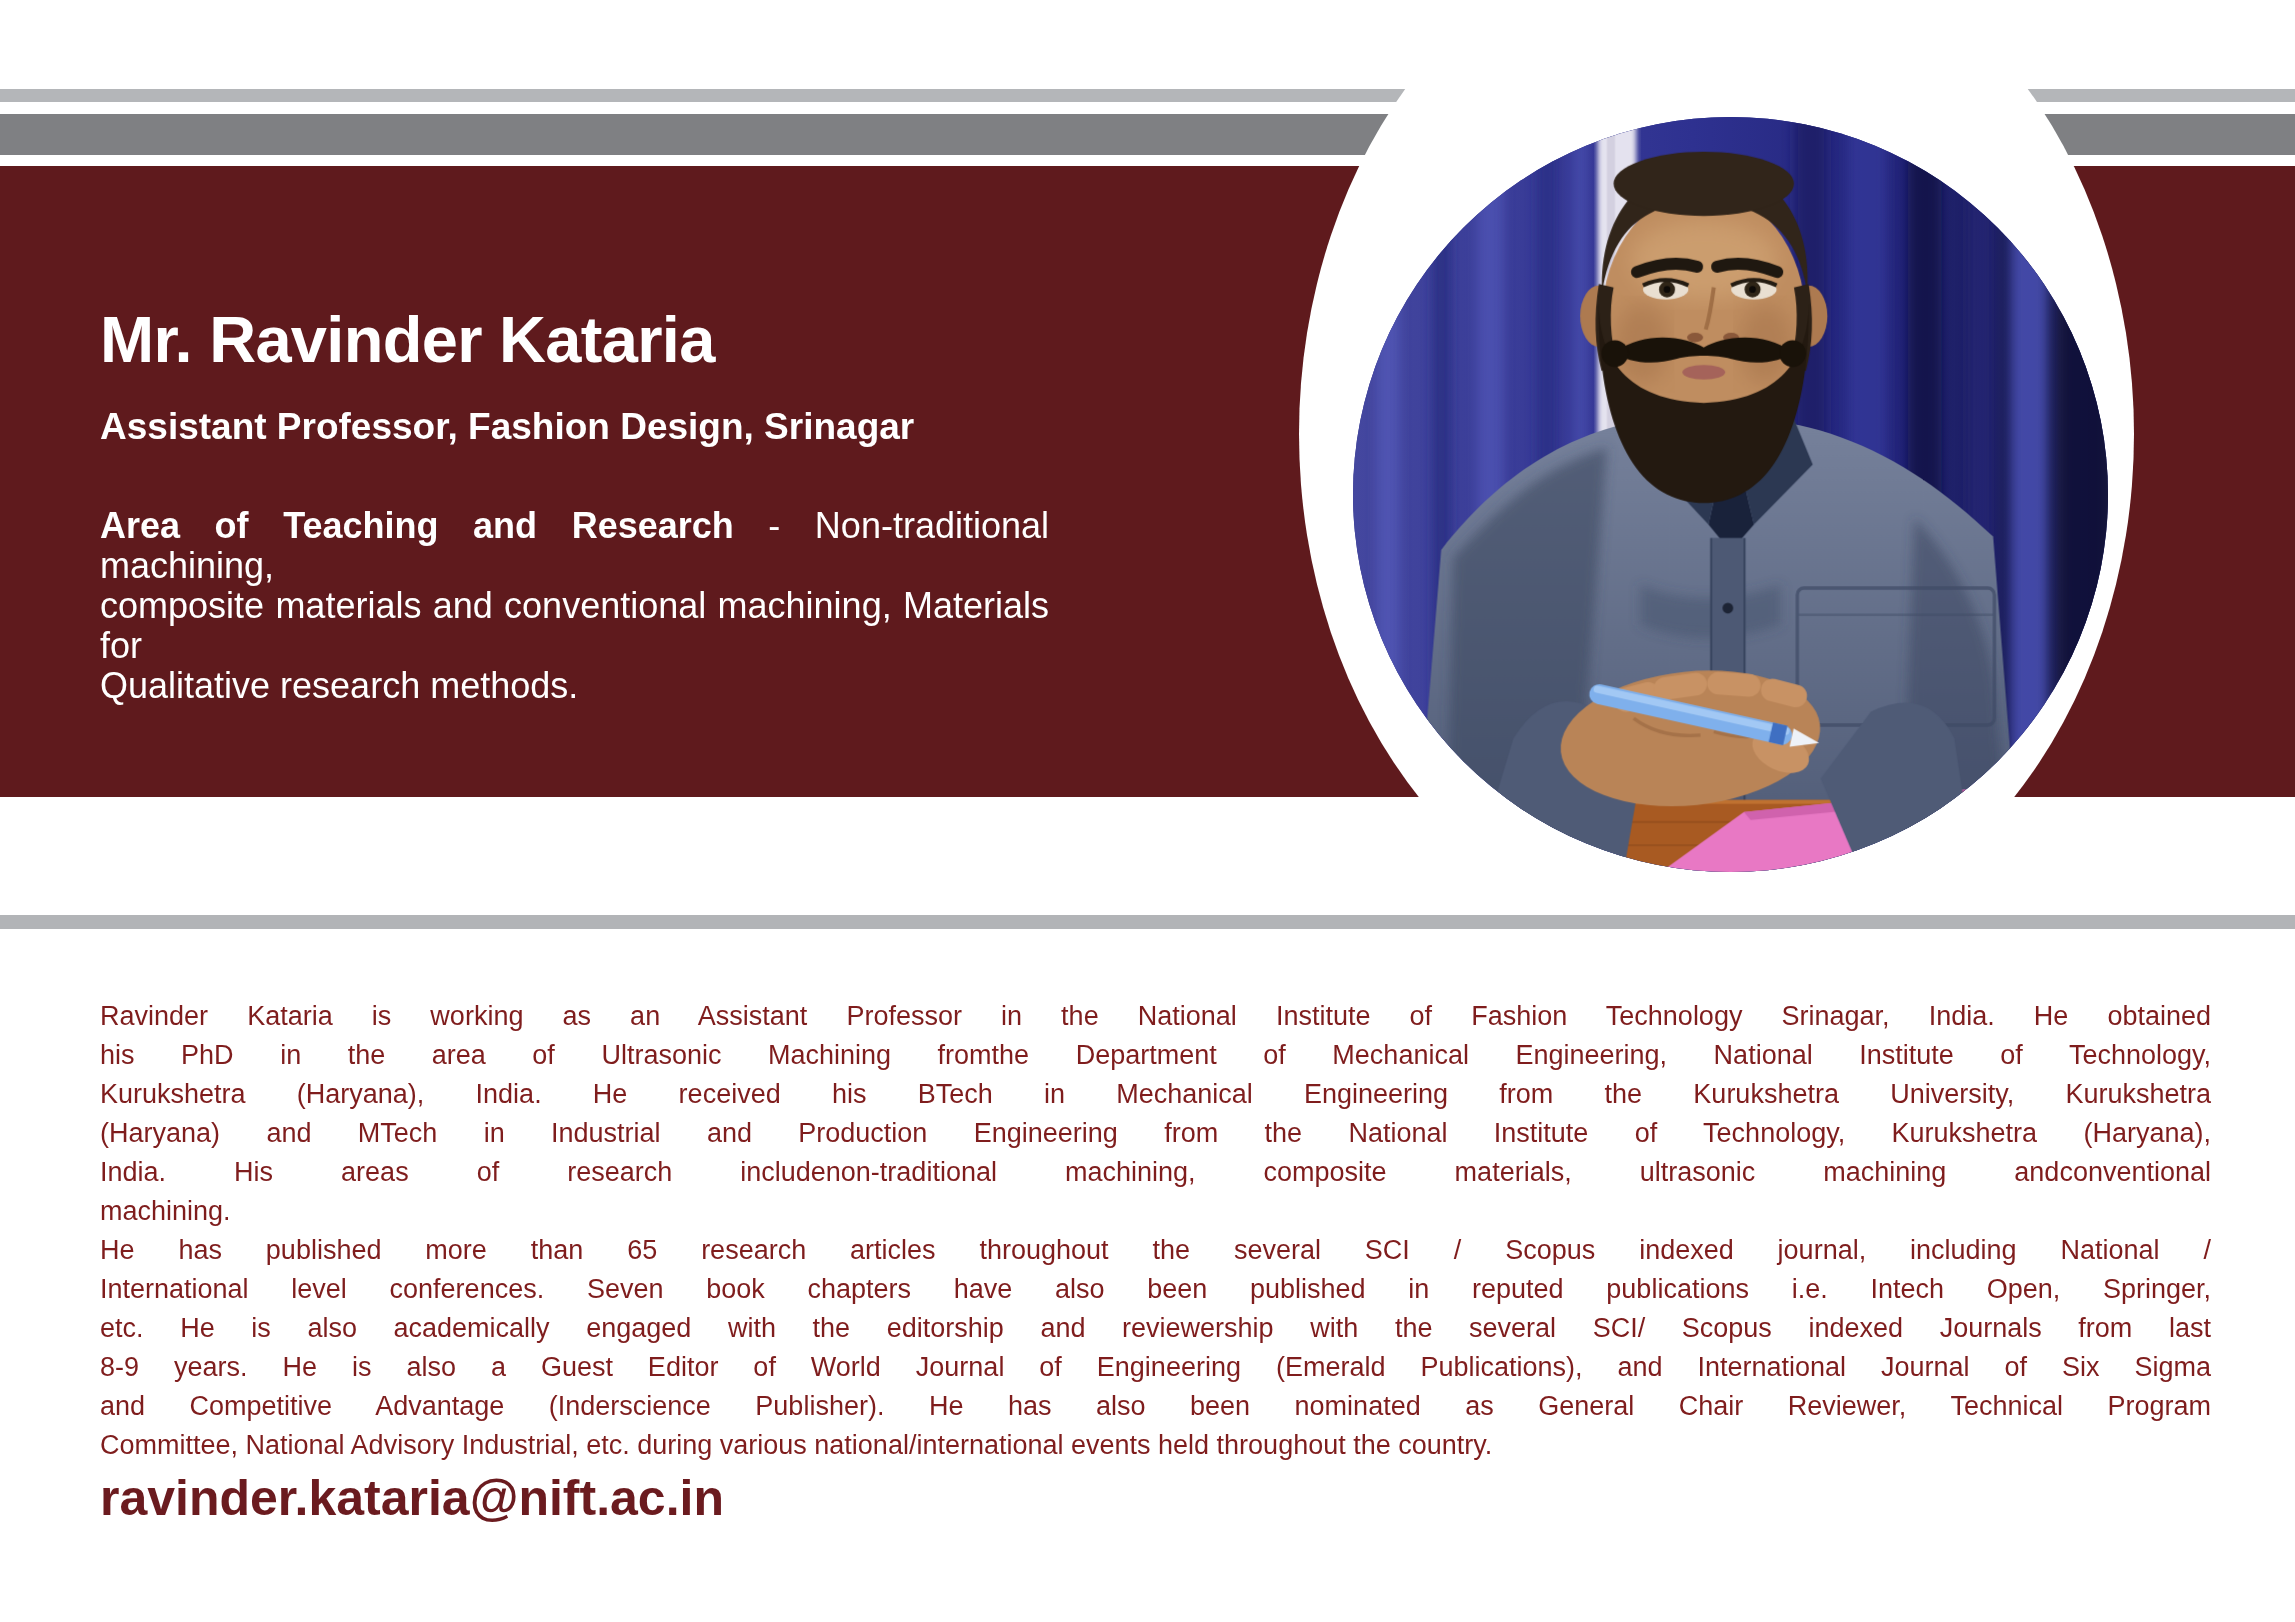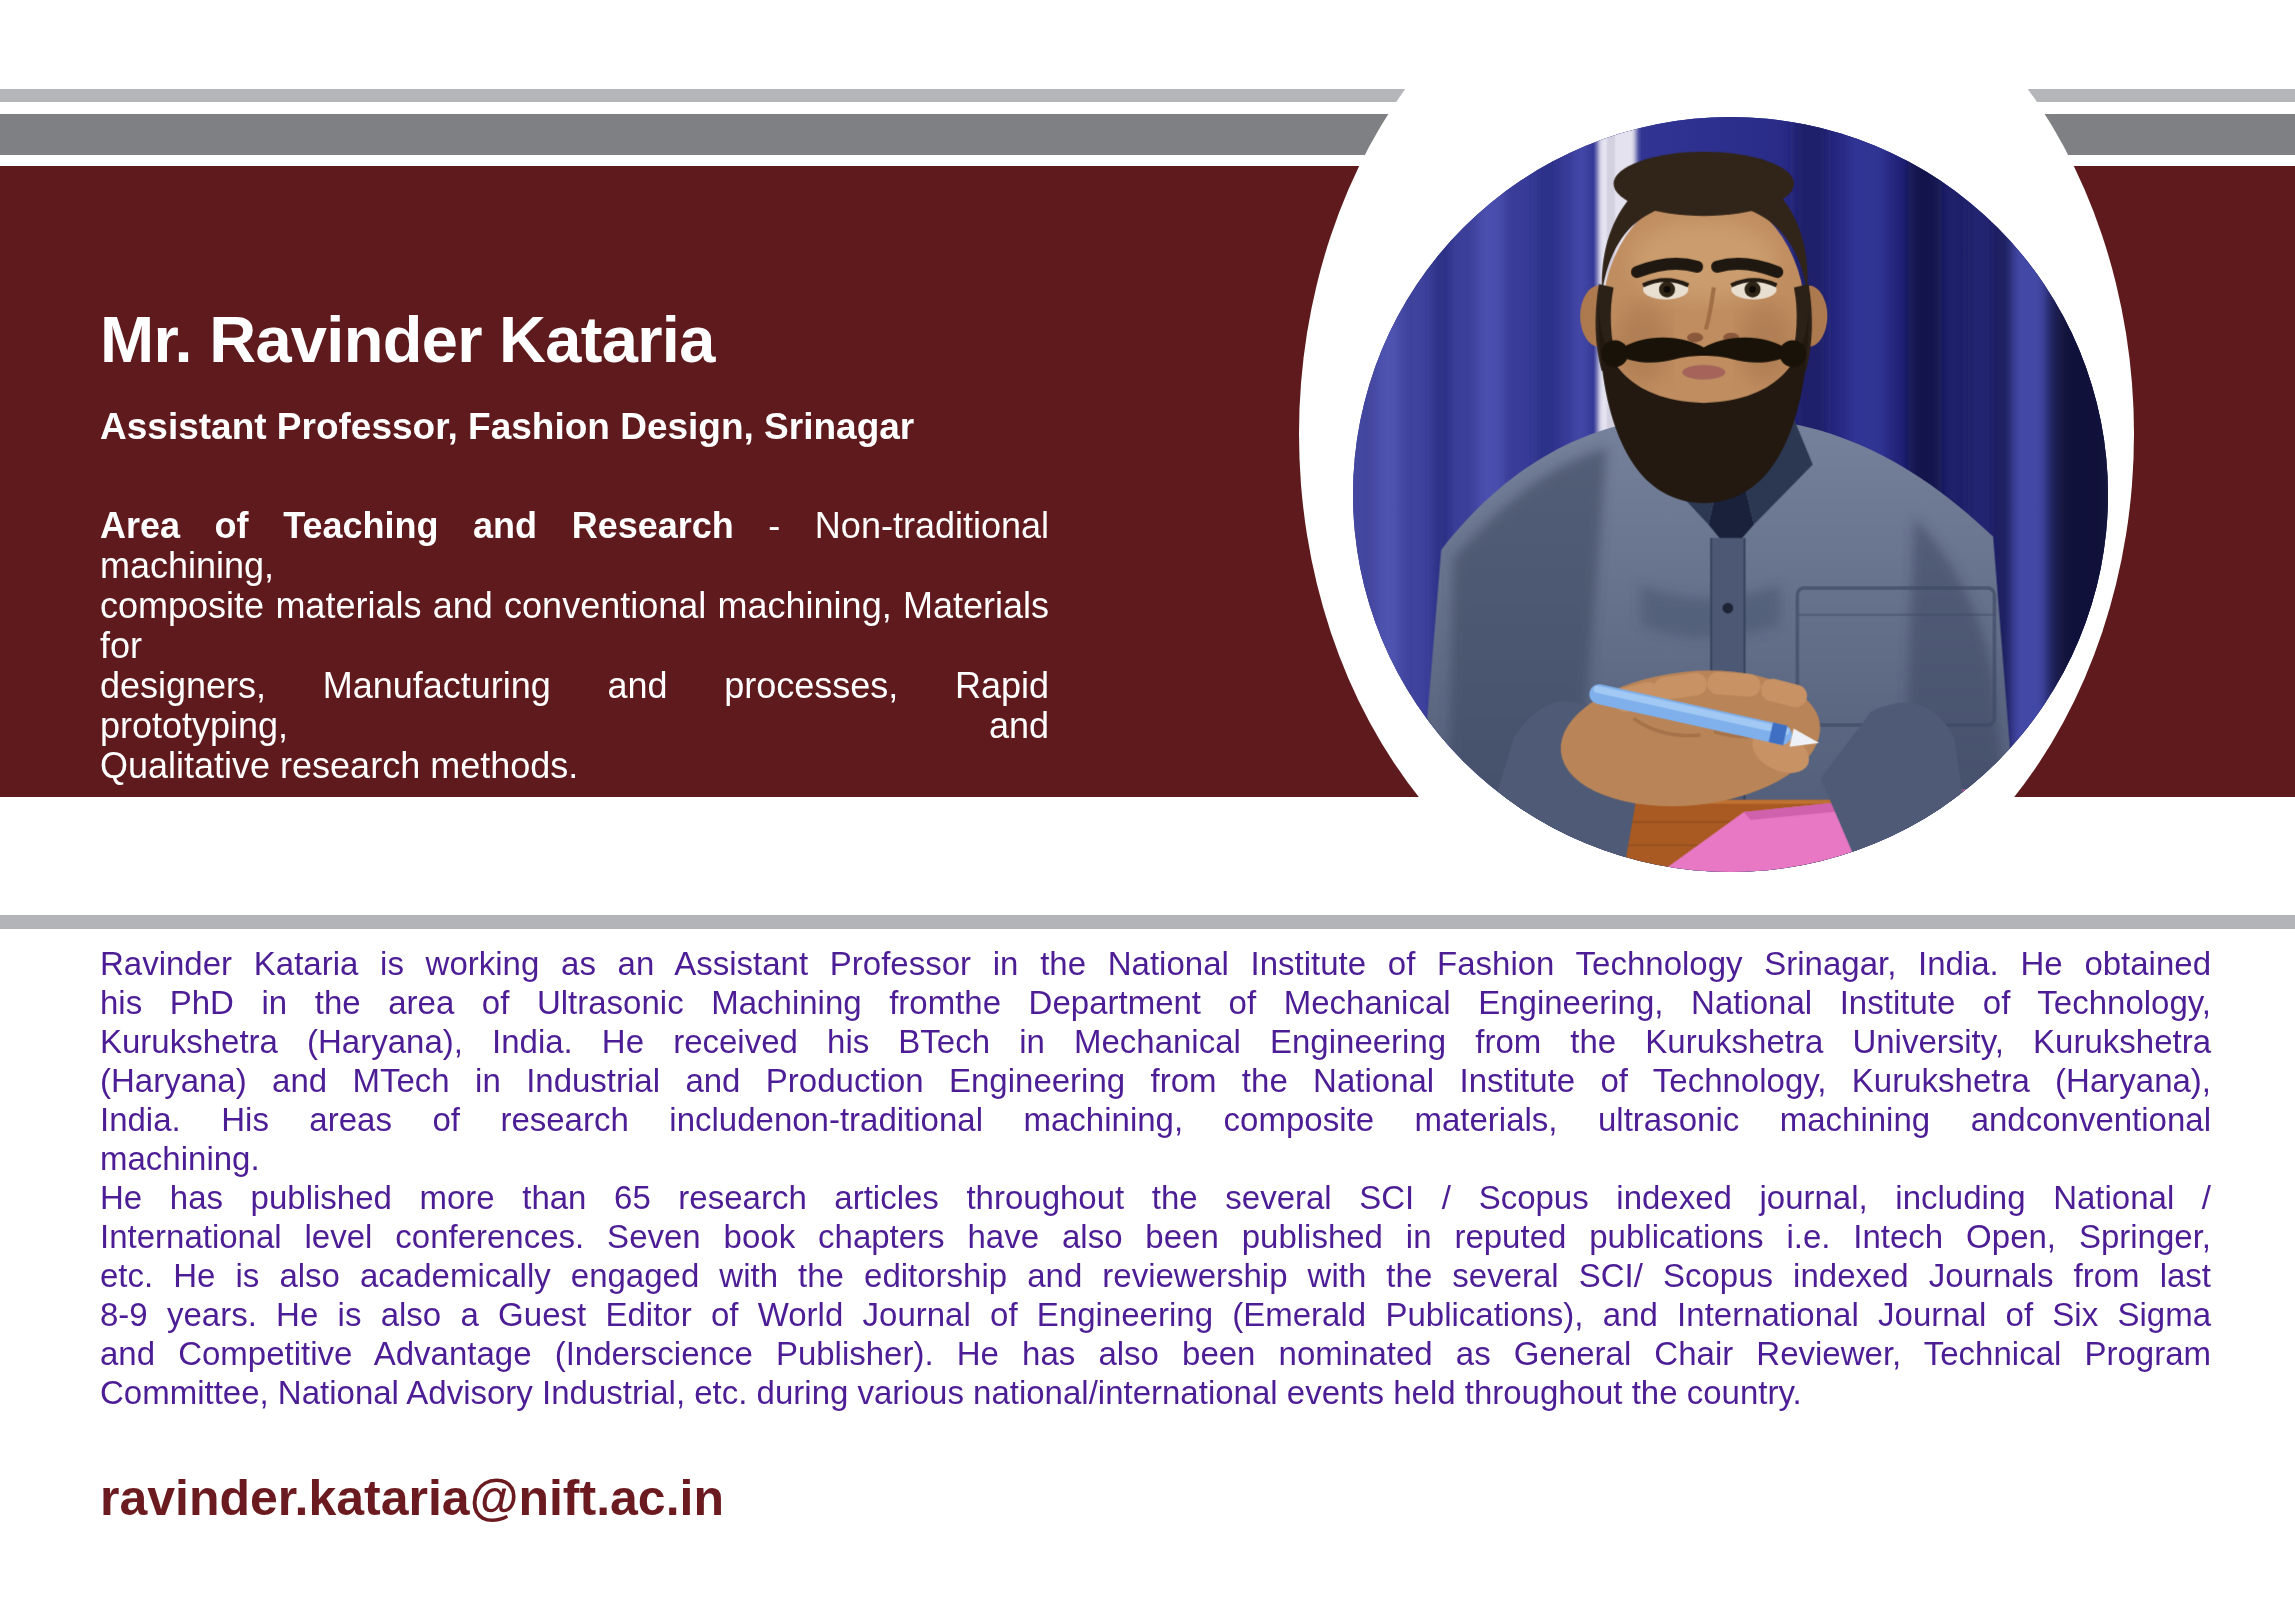--- a/index.html
+++ b/index.html
@@ -34,21 +34,21 @@
     line-height:1;white-space:nowrap;z-index:5;
   }
   #area-block{
     left:100px;top:506px;width:949px;color:#ffffff;font-size:36px;
     line-height:40px;text-align:justify;z-index:5;
   }
   #area-block .jl{text-align-last:justify;}
   #area-block .area-bold{font-weight:700;}
   
   #bio-block{
-    left:100px;top:944px;width:2111px;color:#4c1d95;font-size:33px;
+    left:100px;top:997px;width:2111px;color:#7f1d1d;font-size:27px;
     line-height:39px;text-align:justify;z-index:5;
   }
   #bio-block .jl{text-align-last:justify;}
   #email-line{
     left:100px;top:1473px;font-size:50px;font-weight:800;line-height:1;
     color:#6b1b1f;z-index:5;white-space:nowrap;text-decoration:none;display:block;
   }
 </style>
 </head>
 <body>
@@ -221,21 +221,20 @@
   </div>
 
   <div class="bar" id="bottom-bar"></div>
 
   <div class="abs" id="profile-name">Mr. Ravinder Kataria</div>
   <div class="abs" id="profile-title">Assistant Professor, Fashion Design, Srinagar</div>
 
   <div class="abs" id="area-block">
     <div class="jl"><span class="area-bold">Area of  Teaching and Research</span> <span>- Non-traditional machining,</span></div>
     <div class="jl">composite materials and conventional machining, Materials for</div>
-    <div class="jl">designers, Manufacturing and processes, Rapid prototyping, and</div>
     <div>Qualitative research methods.</div>
   </div>
 
   <div class="abs" id="bio-block">
     <div class="jl">Ravinder Kataria is working as an Assistant Professor in the National Institute of Fashion Technology Srinagar, India. He obtained</div>
     <div class="jl">his PhD in the area of Ultrasonic Machining fromthe Department of Mechanical Engineering, National Institute of Technology,</div>
     <div class="jl">Kurukshetra (Haryana), India. He received his BTech in Mechanical Engineering from the Kurukshetra University, Kurukshetra</div>
     <div class="jl">(Haryana) and MTech in Industrial and Production Engineering from the National Institute of Technology, Kurukshetra (Haryana),</div>
     <div class="jl">India. His areas of research includenon-traditional machining, composite materials, ultrasonic machining andconventional</div>
     <div>machining.</div>

